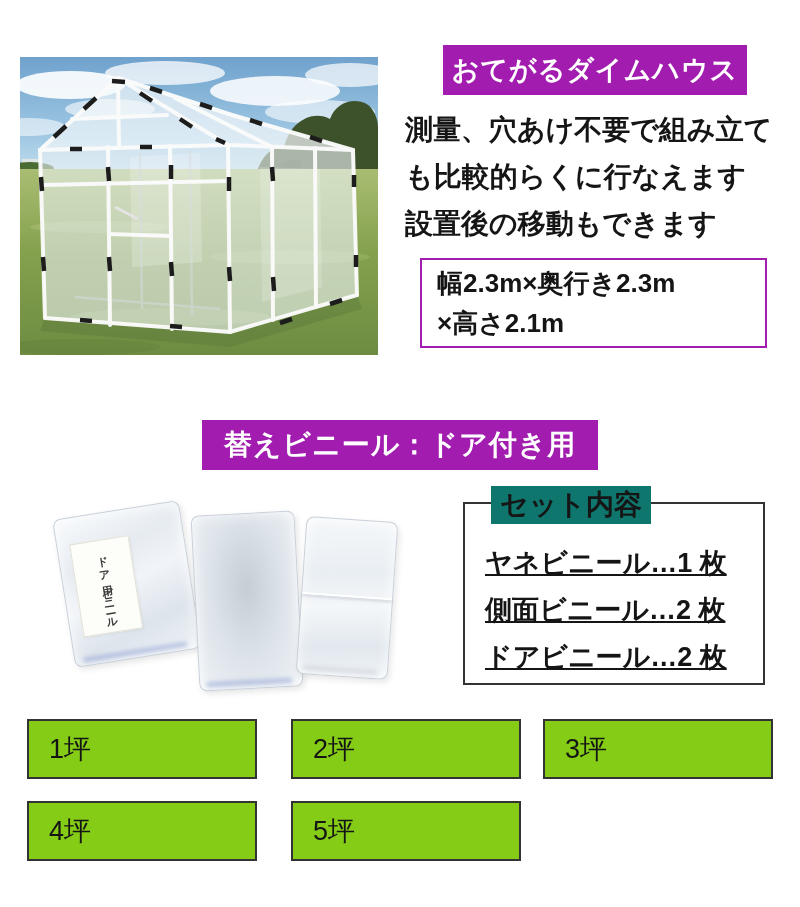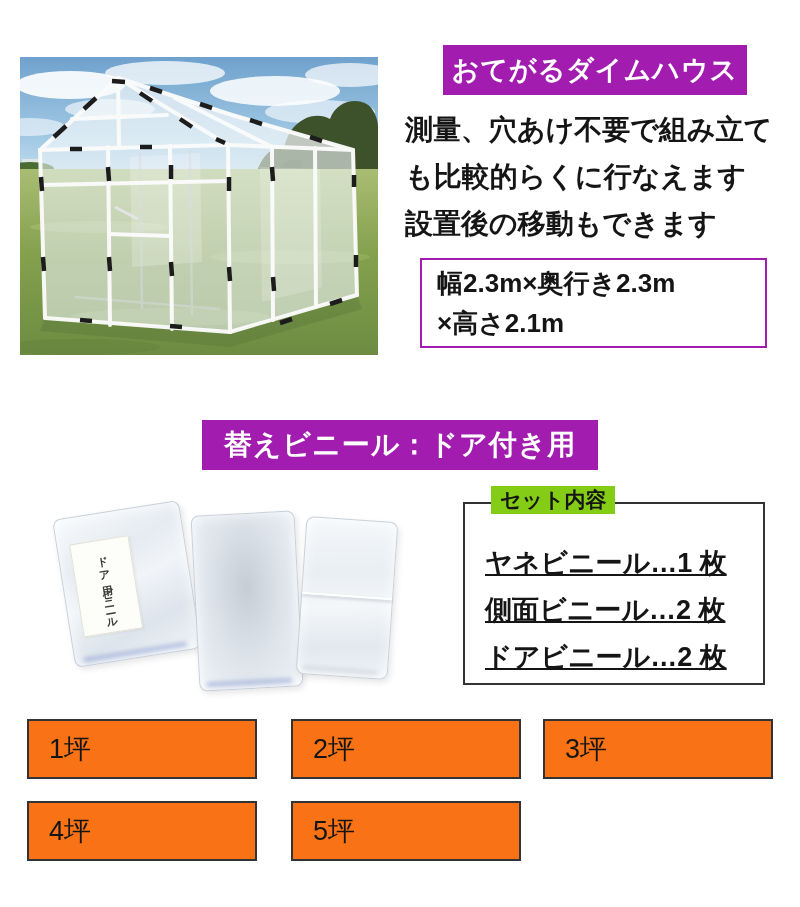--- a/index.html
+++ b/index.html
@@ -39,28 +39,28 @@
   .bag-label{position:absolute;left:12px;top:26px;width:58px;height:92px;
        background:#fdfdfa;border:1px solid #e2e1d6;box-shadow:1px 1px 3px rgba(0,0,0,.06);
        writing-mode:vertical-rl;font-size:11px;font-weight:600;color:#3a3a3a;
        display:flex;align-items:center;justify-content:center;letter-spacing:2px;}
   .fold{position:absolute;left:0;right:0;top:48%;height:2px;background:rgba(255,255,255,.9);
        box-shadow:0 2px 3px rgba(120,130,145,.35);}
 
   
   .set-box{position:absolute;left:463px;top:502px;width:302px;height:183px;
            border:2px solid #333333;box-sizing:border-box;}
-  .set-legend{position:absolute;top:-18px;left:26px;background:#84cc16;
-           padding:0 9px;font-size:21px;font-weight:700;}
+  .set-legend{position:absolute;top:-18px;left:26px;background:#0f766e;
+           padding:0 9px;font-size:28px;font-weight:700;}
   .set-items{padding:36px 0 0 20px;font-size:27px;font-weight:600;line-height:47px;text-decoration:underline;}
 
   
   .opt{position:absolute;width:230px;height:60px;border:2px solid #333333;
        box-sizing:border-box;display:flex;align-items:center;padding-left:20px;
-       font-size:27px;font-weight:500;background:#f97316;cursor:pointer;}
+       font-size:27px;font-weight:500;background:#84cc16;cursor:pointer;}
   .o1{left:27px;top:719px;}  .o2{left:291px;top:719px;}  .o3{left:543px;top:719px;}
   .o4{left:27px;top:801px;}  .o5{left:291px;top:801px;}
 </style>
 </head>
 <body>
 
 <div class="page">
 
   <div class="photo">
     <svg width="358" height="298" viewBox="0 0 358 298">

